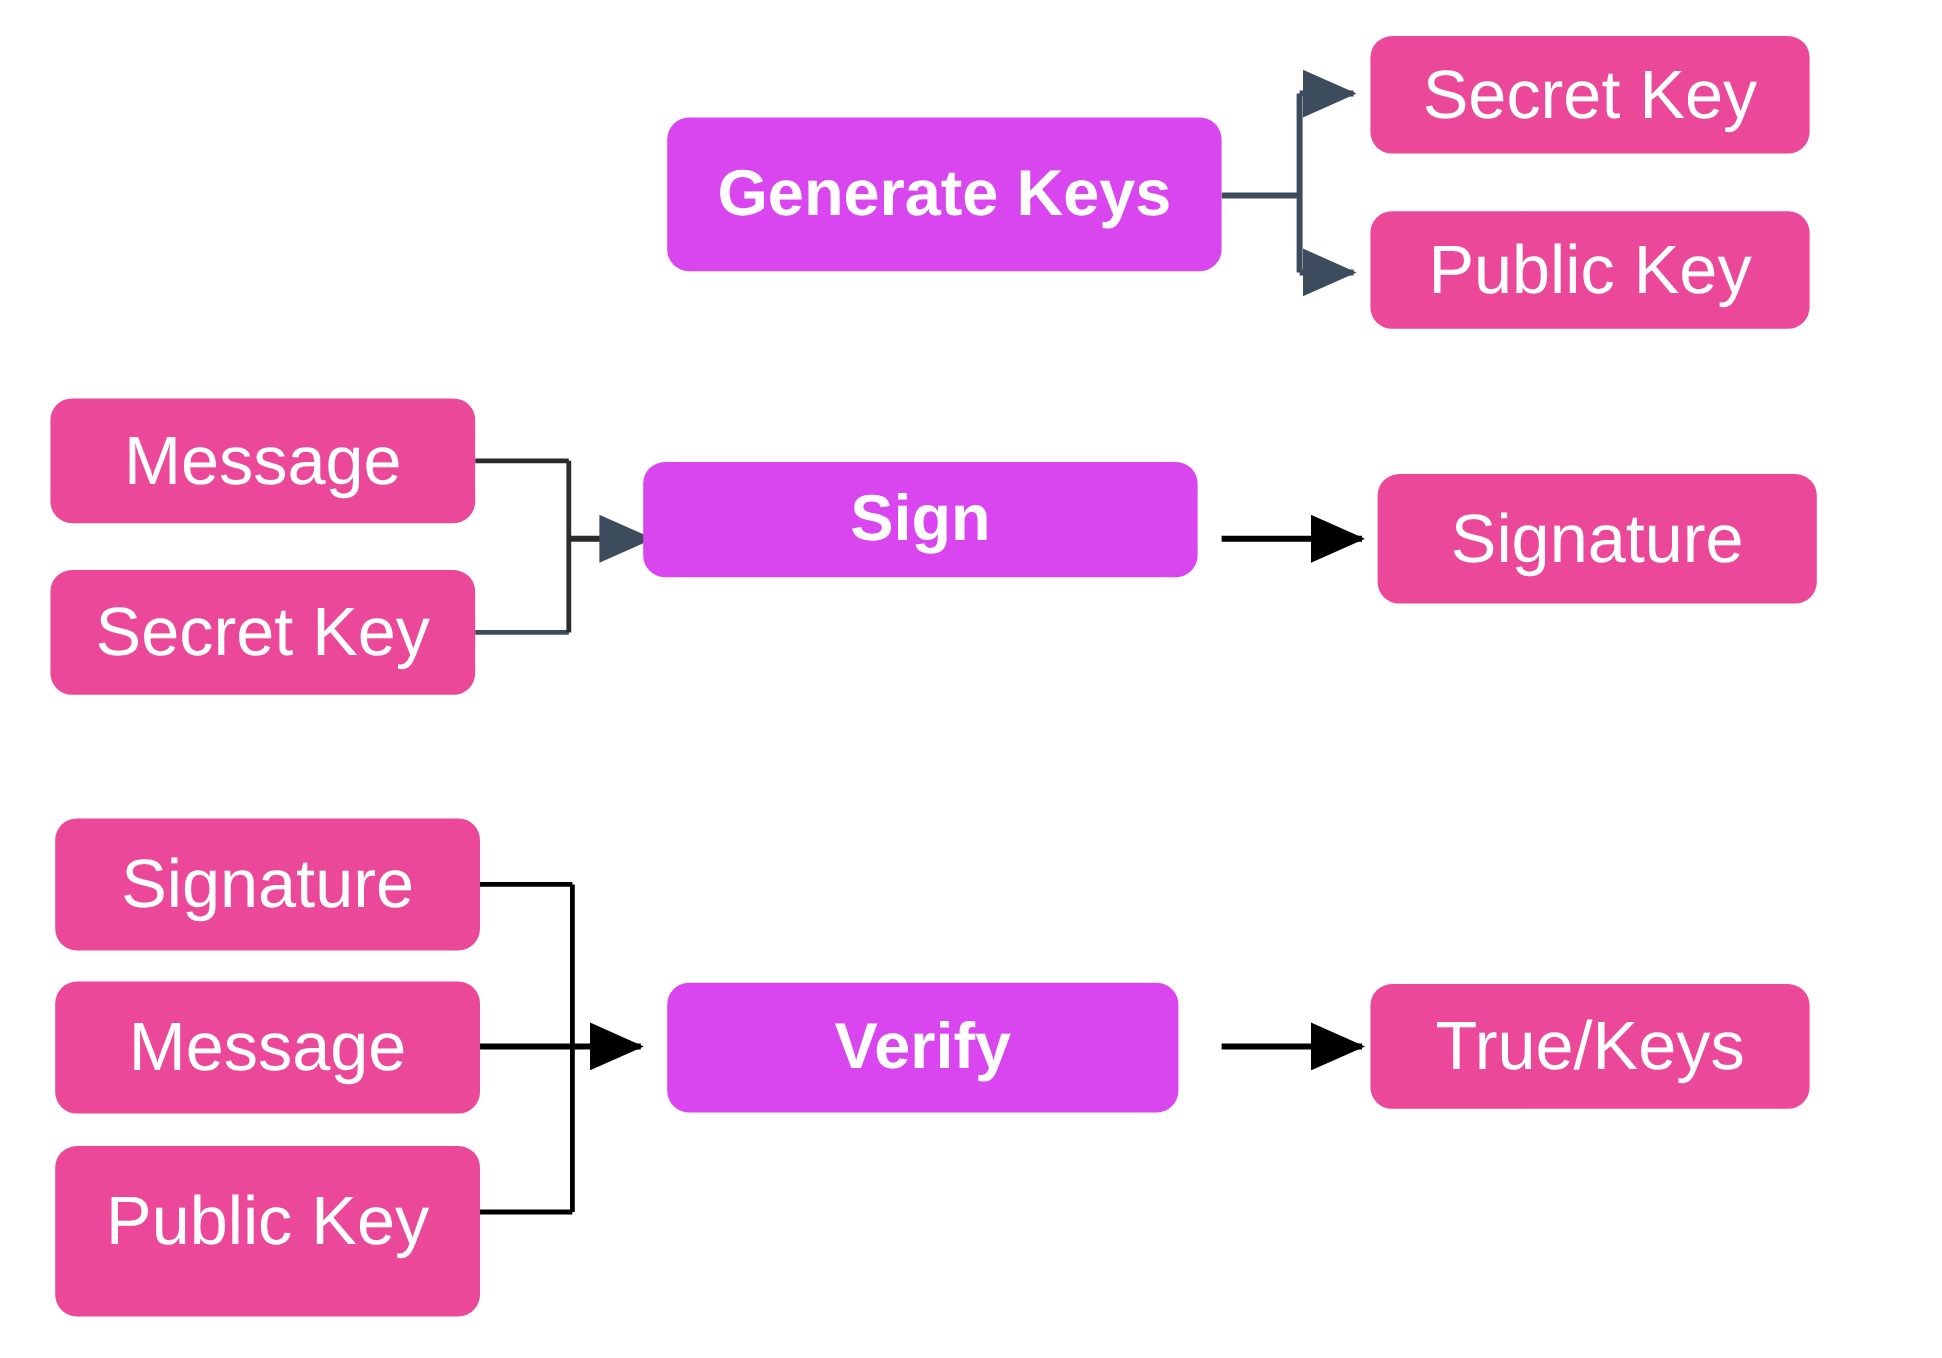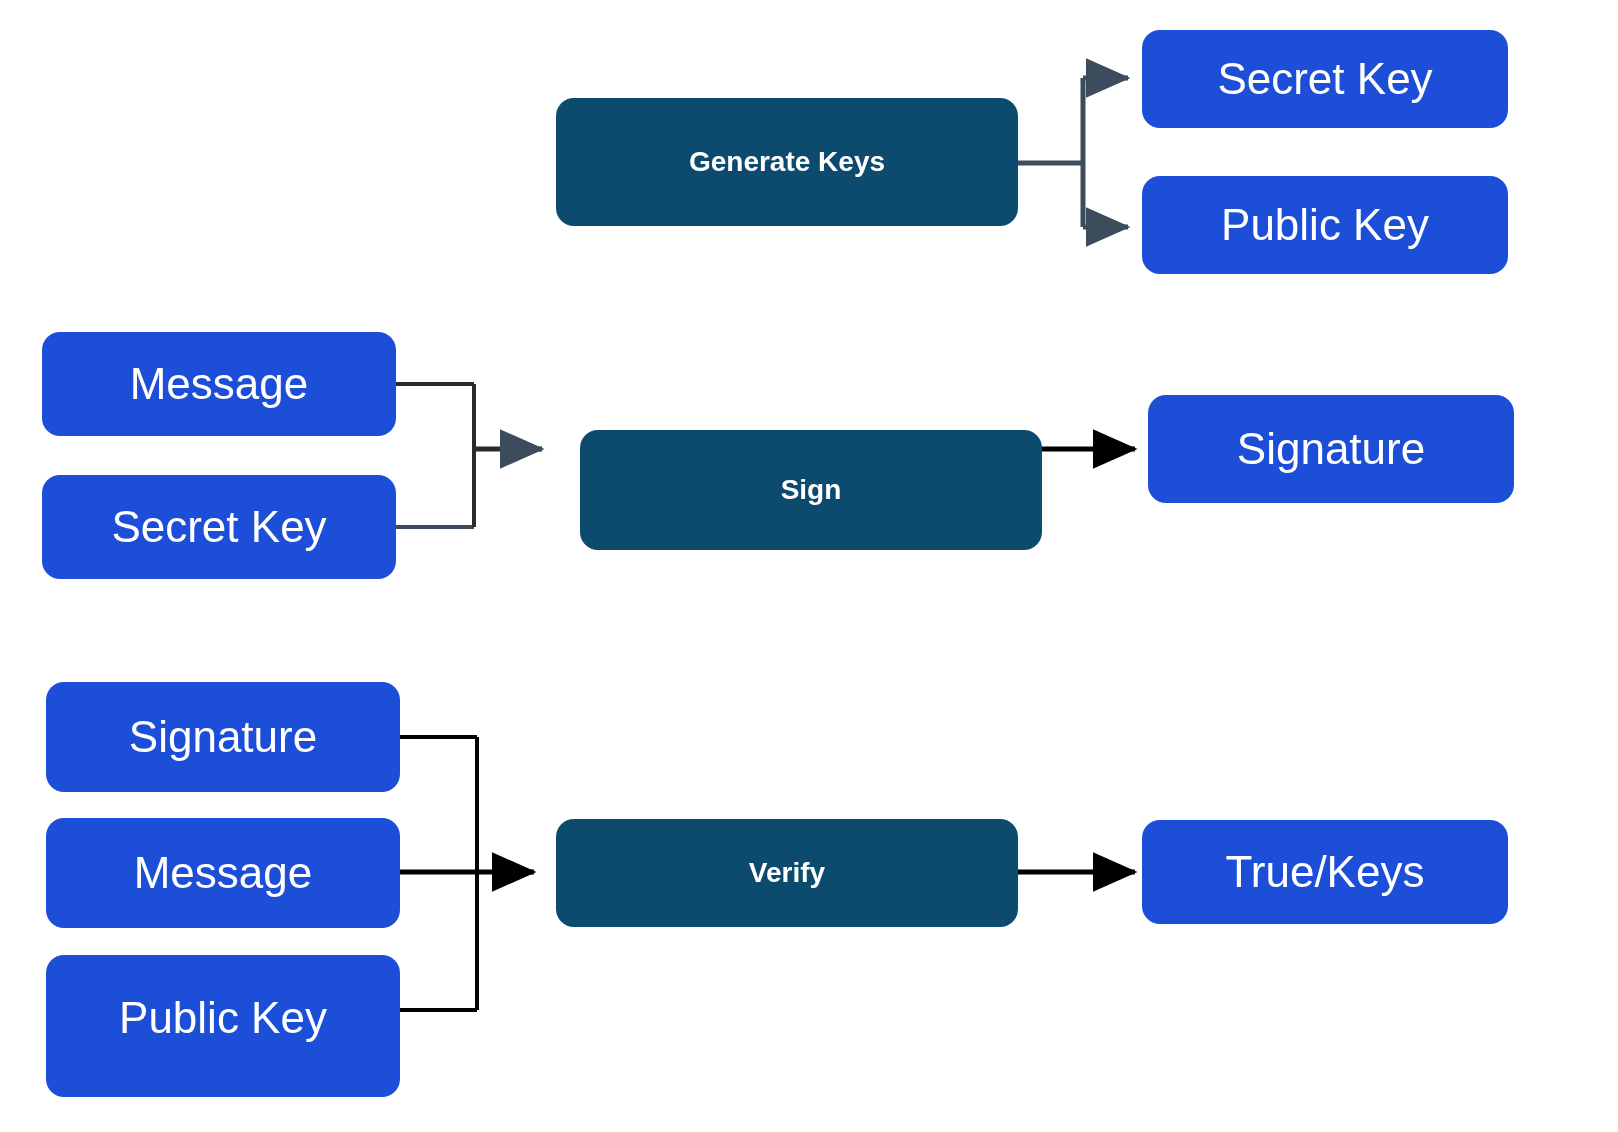--- a/index.html
+++ b/index.html
@@ -21,28 +21,28 @@
     align-items: center;
     justify-content: center;
     box-sizing: border-box;
     border-radius: 18px;
     color: #ffffff;
     text-align: center;
     line-height: 1.1;
     user-select: none;
   }
   .node.blue {
-    background: #1d4ed8;
+    background: #ec4899;
     font-weight: 400;
-    font-size: 44px;
+    font-size: 57px;
   }
   .node.red {
-    background: #0c4a6e;
+    background: #d946ef;
     font-weight: 700;
-    font-size: 28px;
+    font-size: 54px;
   }
   svg.edges {
     position: absolute;
     left: 0;
     top: 0;
     width: 1618px;
     height: 1132px;
     pointer-events: none;
   }
 </style>
@@ -104,41 +104,41 @@
   </div>
 
   <div class="node blue" style="left:42px; top:332px; width:354px; height:104px;">
     <span>Message</span>
   </div>
 
   <div class="node blue" style="left:42px; top:475px; width:354px; height:104px;">
     <span>Secret Key</span>
   </div>
 
-  <div class="node red" style="left:580px; top:385px; width:462px; height:120px;margin-top:45px;">
+  <div class="node red" style="left:536px; top:385px; width:462px; height:96px;">
     <span>Sign</span>
   </div>
 
   <div class="node blue" style="left:1148px; top:395px; width:366px; height:108px;">
     <span>Signature</span>
   </div>
 
   <div class="node blue" style="left:46px; top:682px; width:354px; height:110px;">
     <span>Signature</span>
   </div>
 
   <div class="node blue" style="left:46px; top:818px; width:354px; height:110px;">
     <span>Message</span>
   </div>
 
   <div class="node blue" style="left:46px; top:955px; width:354px; height:142px;">
     <span style="margin-top:-16px;">Public Key</span>
   </div>
 
-  <div class="node red" style="left:556px; top:819px; width:462px; height:108px;">
+  <div class="node red" style="left:556px; top:819px; width:426px; height:108px;">
     <span>Verify</span>
   </div>
 
   <div class="node blue" style="left:1142px; top:820px; width:366px; height:104px;">
     <span>True/Keys</span>
   </div>
 
 </div>
 
 </body></html>

